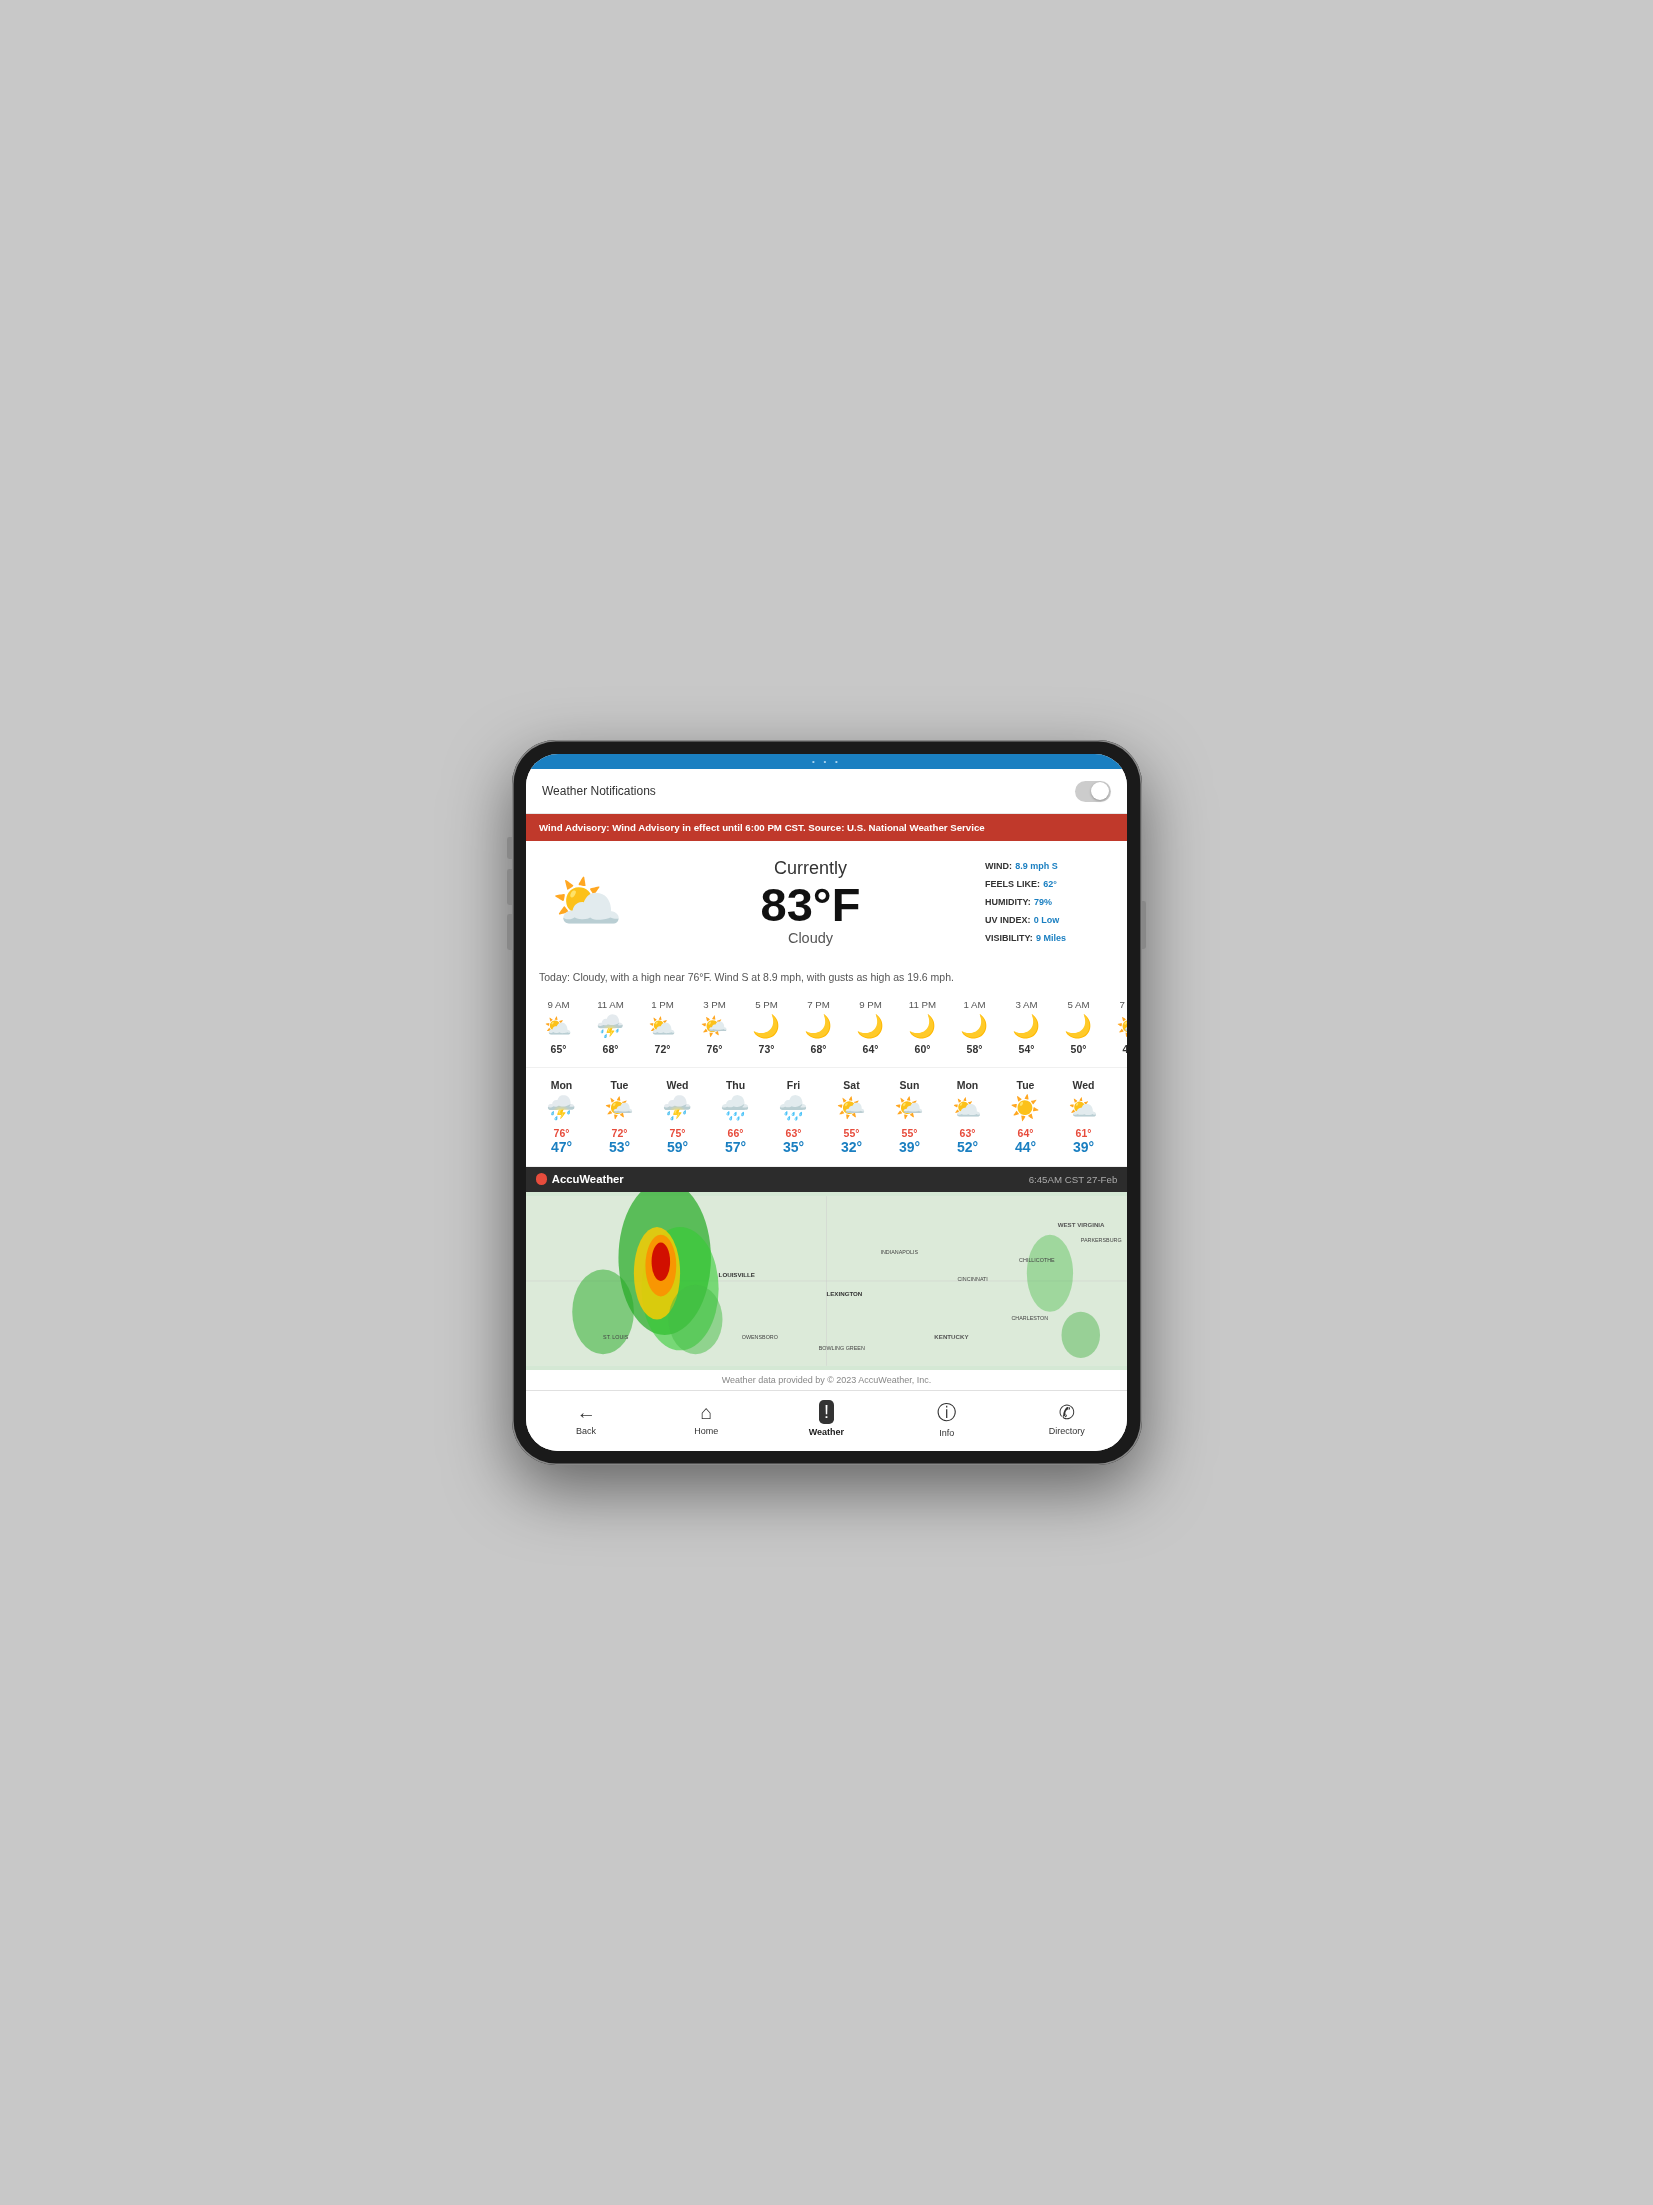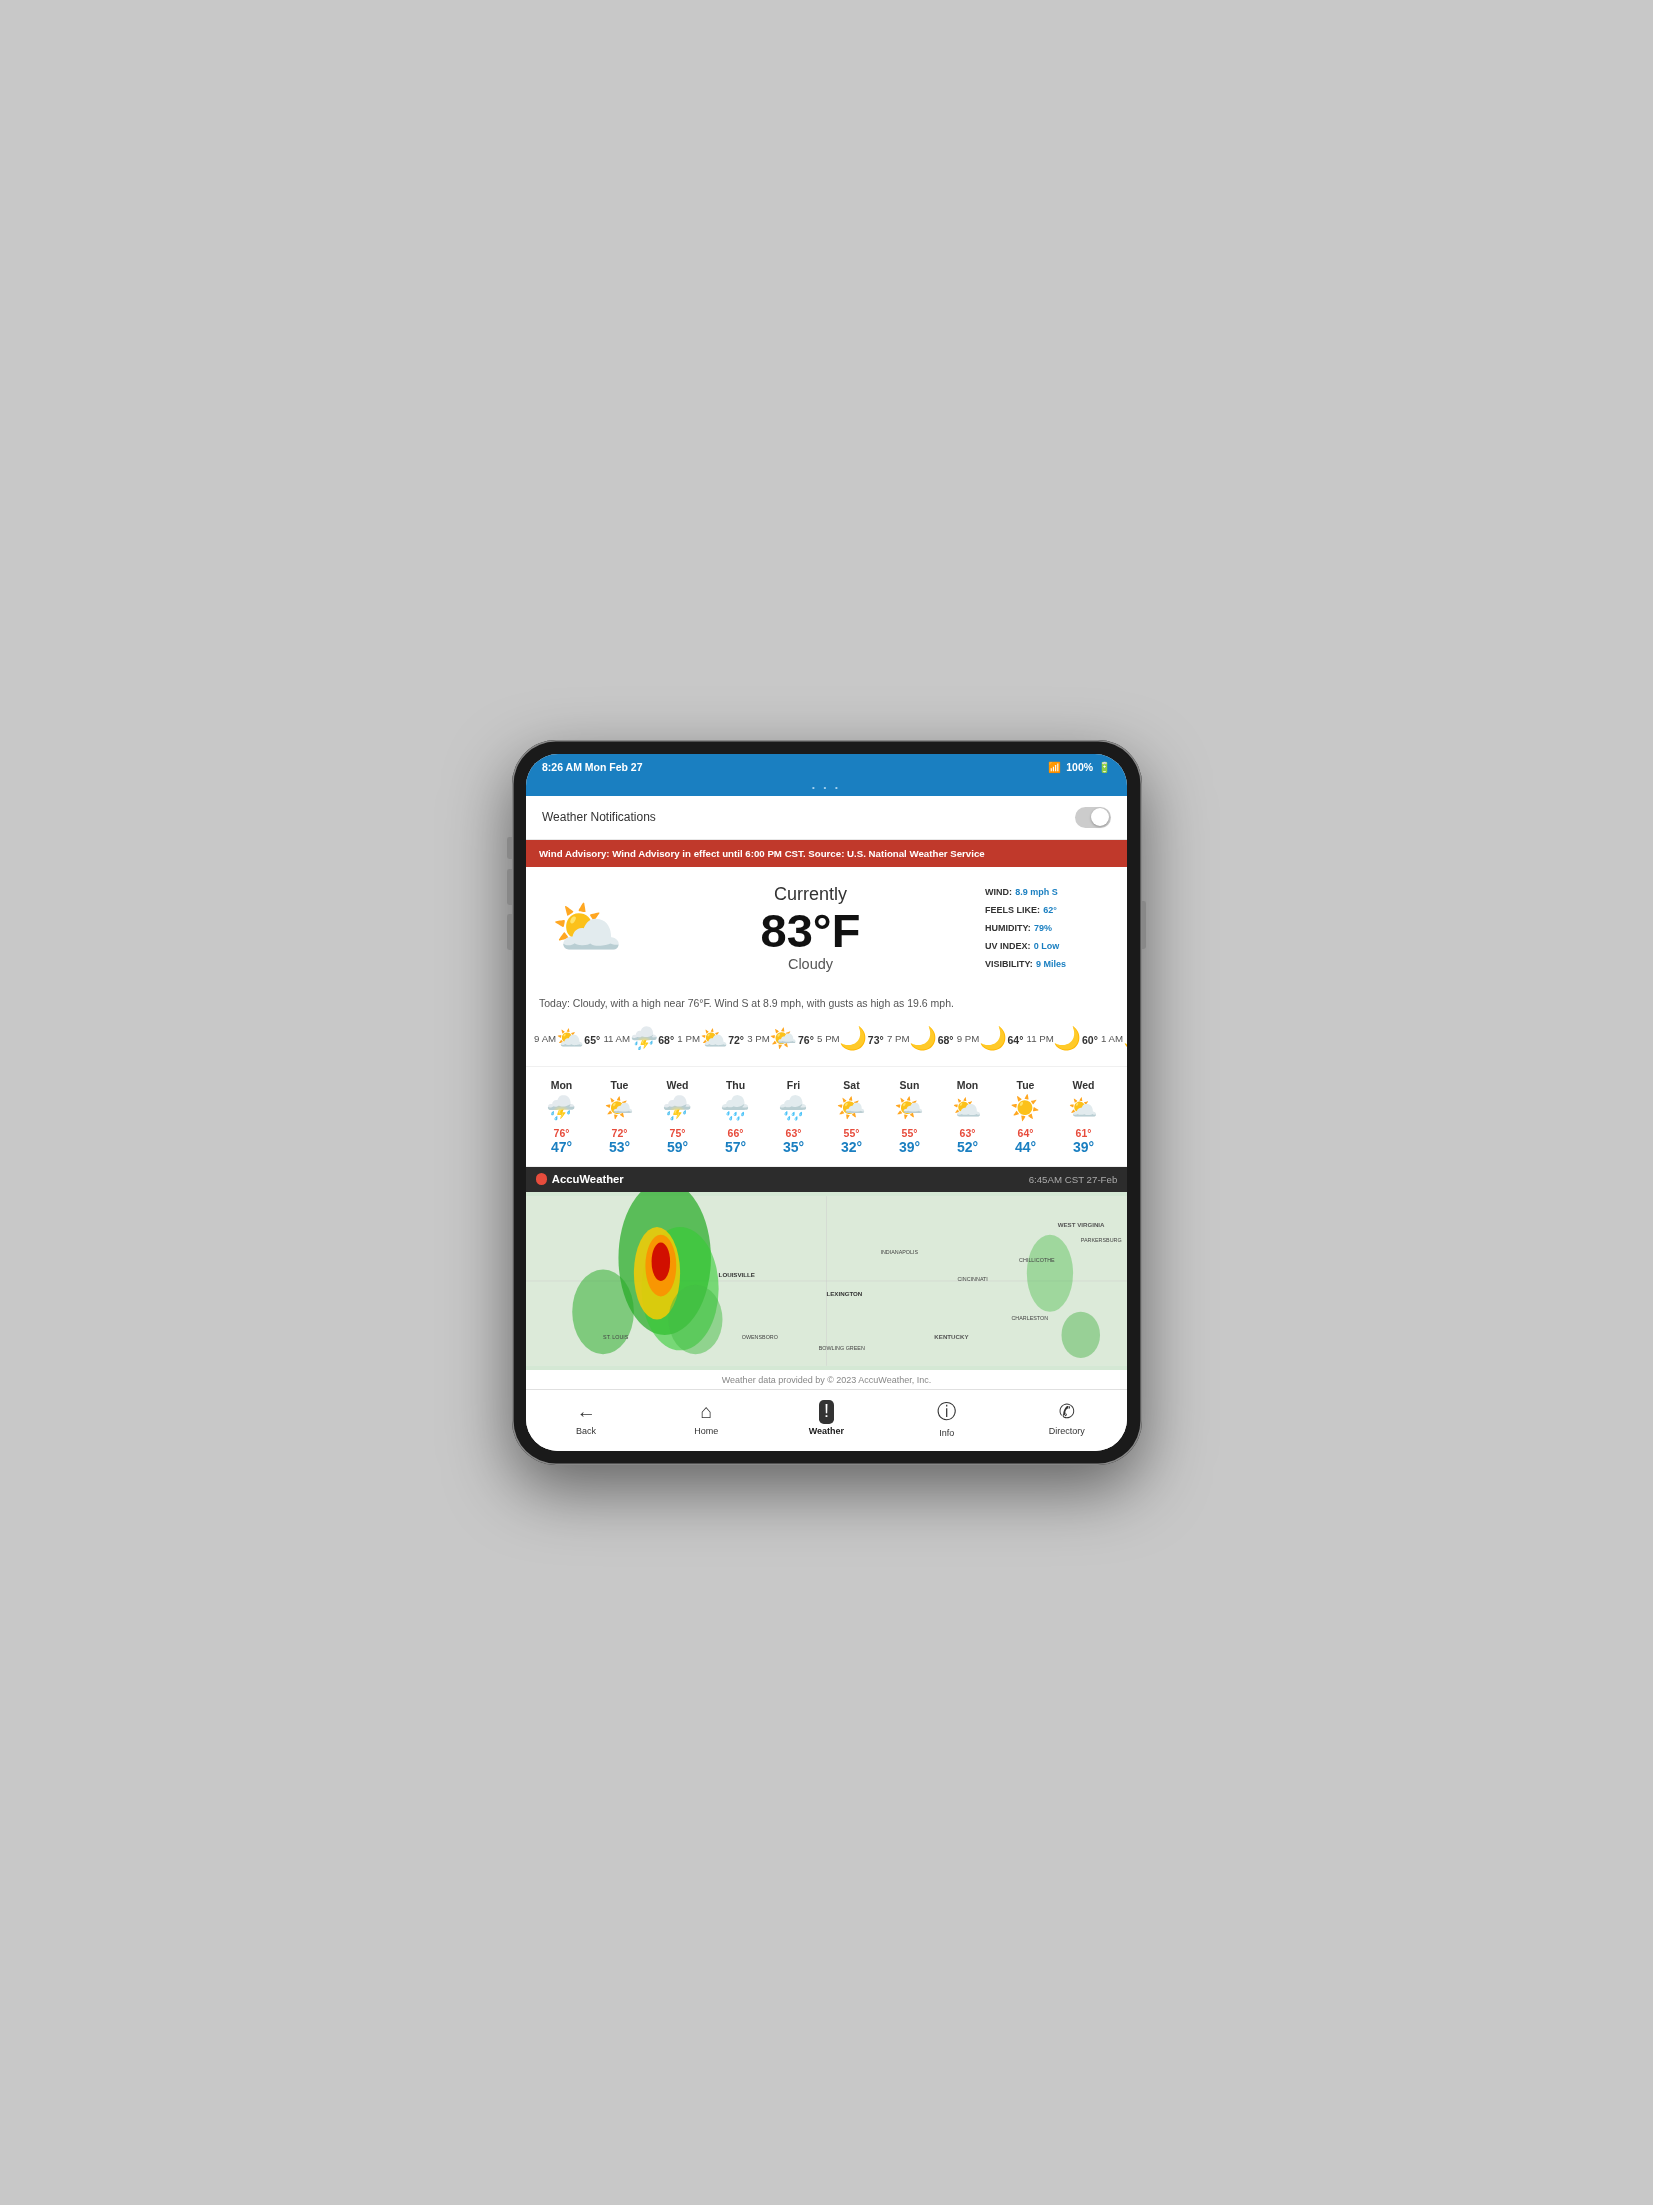--- a/index.html
+++ b/index.html
@@ -139,21 +139,21 @@
       padding: 8px 6.5px;
       border-bottom: 0.8px solid #f0f0f0;
     }
     .hourly-row {
       display: flex;
       gap: 0;
       min-width: max-content;
     }
     .hour-item {
       display: flex;
-      flex-direction: row;
+      flex-direction: column;
       align-items: center;
       min-width: 52px;
       padding: 3.2px 1.6px;
     }
     .hour-label { font-size: 9.7px; color: #555; font-weight: 500; margin-bottom: 3.2px; }
     .hour-icon { font-size: 22.6px; margin-bottom: 3.2px; }
     .hour-temp { font-size: 10.5px; color: #333; font-weight: 600; }
     
     .daily-scroll {
       background: #fff;
@@ -267,28 +267,20 @@
 
 <div class="device-frame">
 
   <div class="side-btn-left mute"></div>
   <div class="side-btn-left vol-up"></div>
   <div class="side-btn-left vol-down"></div>
   <div class="side-btn-right power"></div>
 
   <div class="device-screen">
 
-    <div class="status-bar">
-      <span>8:26 AM  Mon Feb 27</span>
-      <div class="status-right">
-        <span>📶</span>
-        <span>100%</span>
-        <span>🔋</span>
-      </div>
-    </div>
 
     <div class="dots-indicator">• • •</div>
 
 
     <div class="notification-bar">
       <span class="notification-label">Weather Notifications</span>
       <div class="toggle-switch"></div>
     </div>
 
     <div class="advisory-bar">

